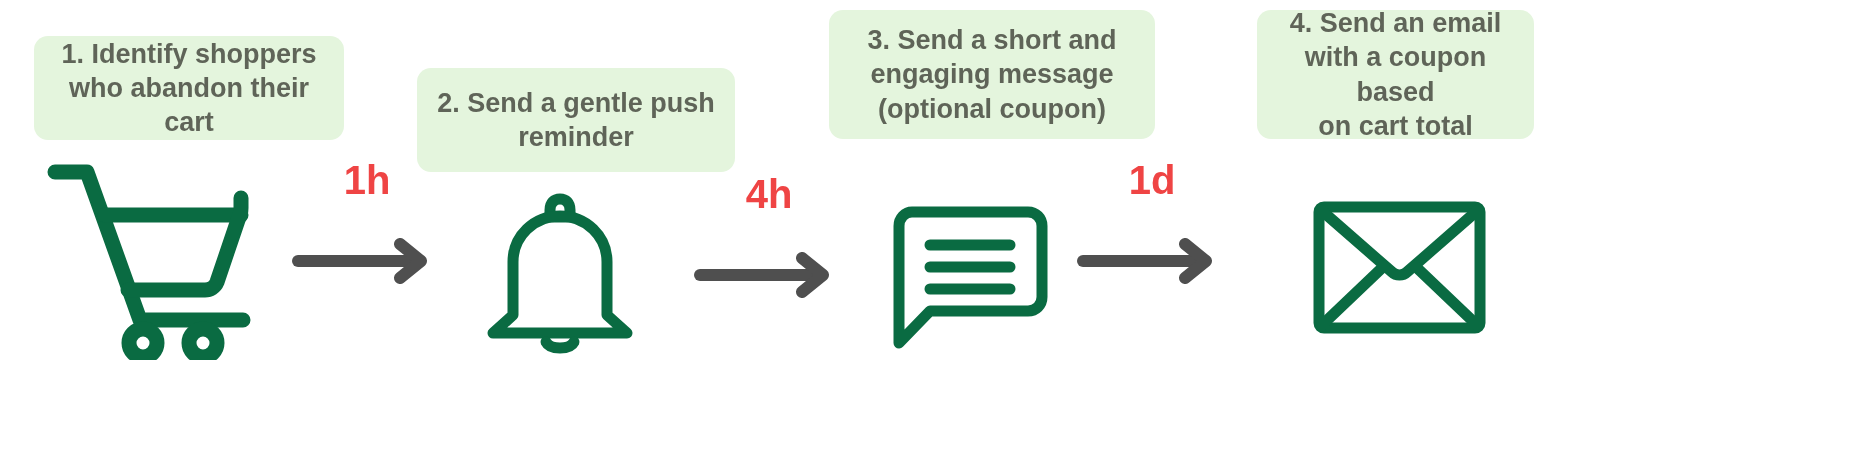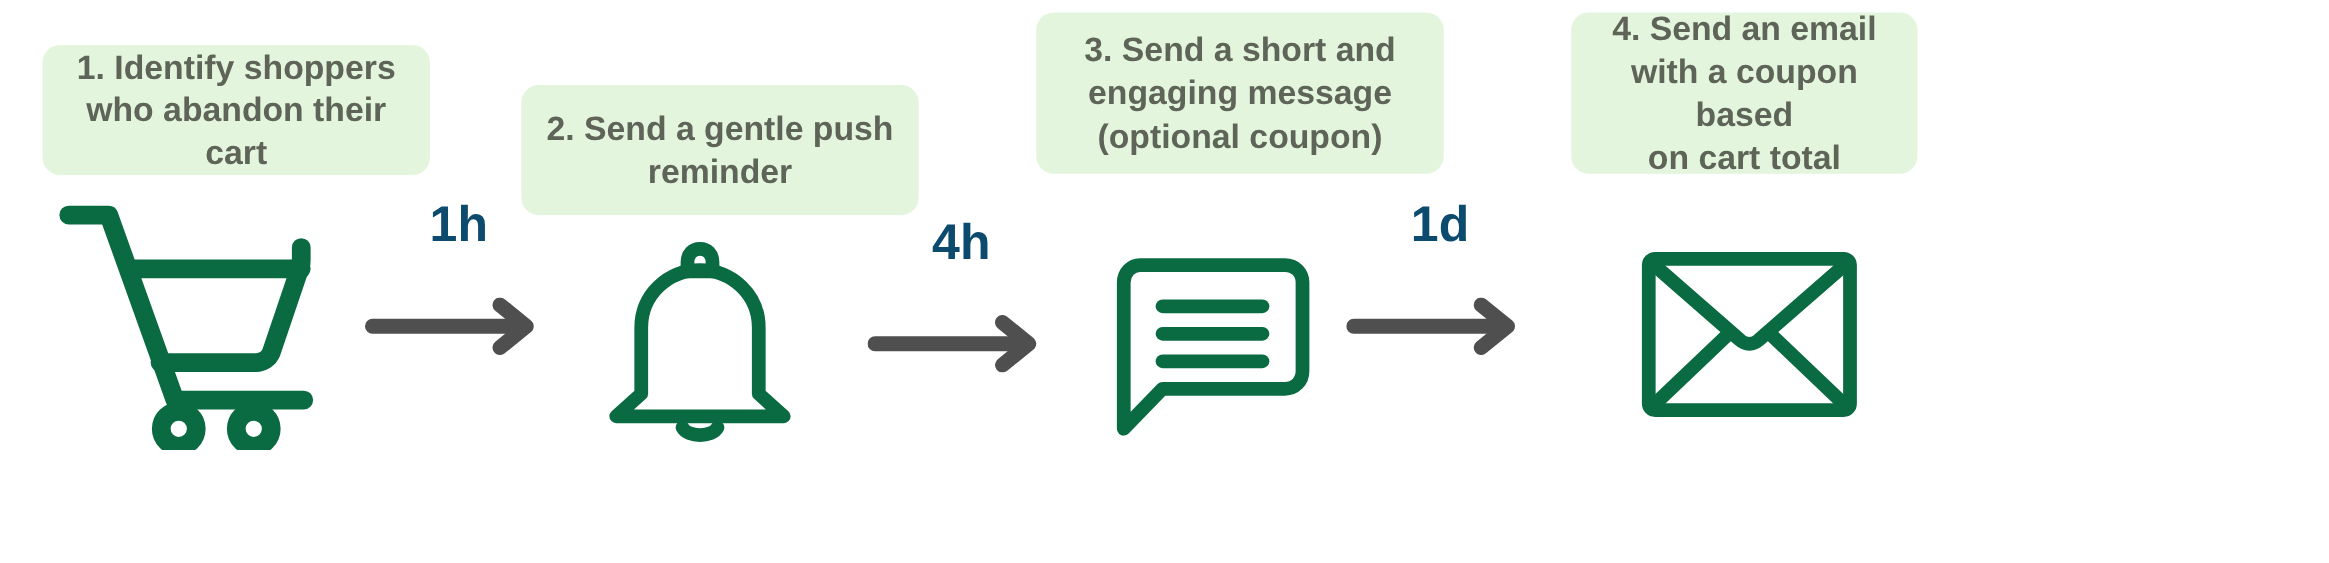--- a/index.html
+++ b/index.html
@@ -44,21 +44,21 @@
   
   .arrow-group{position:absolute;}
   #arrow-1{left:292px;  top:160px; width:150px; height:120px;}
   #arrow-2{left:694px;  top:174px; width:150px; height:120px;}
   #arrow-3{left:1077px; top:160px; width:150px; height:120px;}
   .arrow-label{
     position:absolute;
     left:0;right:0;
     top:0;
     text-align:center;
-    color:#0c4a6e;
+    color:#ef4444;
     font-weight:bold;
     font-size:40px;
     line-height:1;
   }
   .arrow-svg{
     position:absolute;
     left:0; top:78px;
     width:150px;height:46px;
   }
   .arrow-svg svg{display:block;width:100%;height:100%;}

